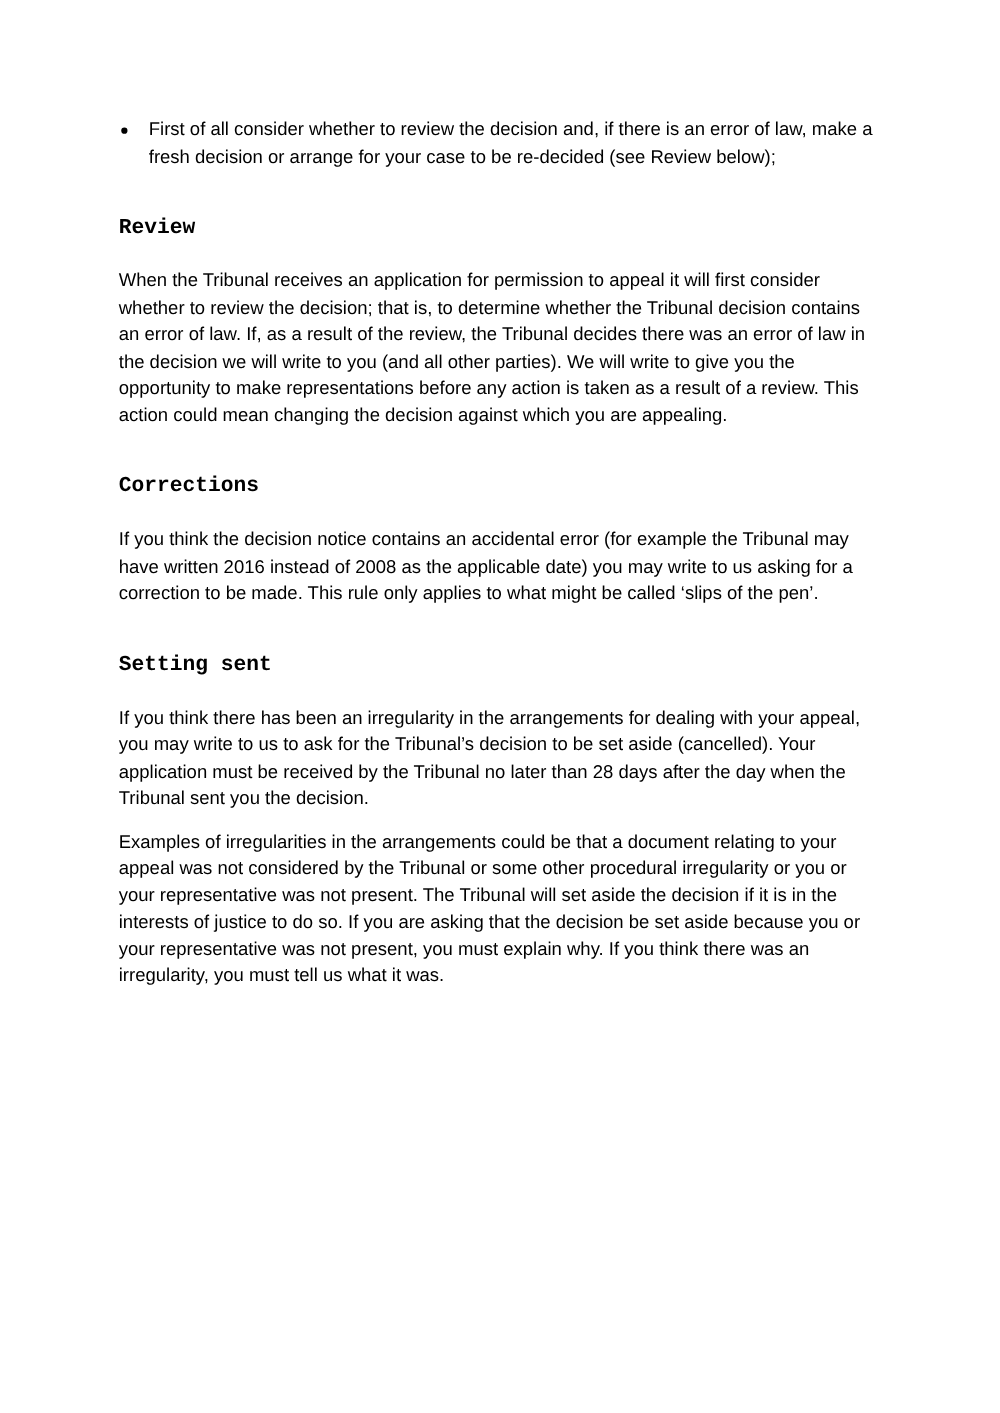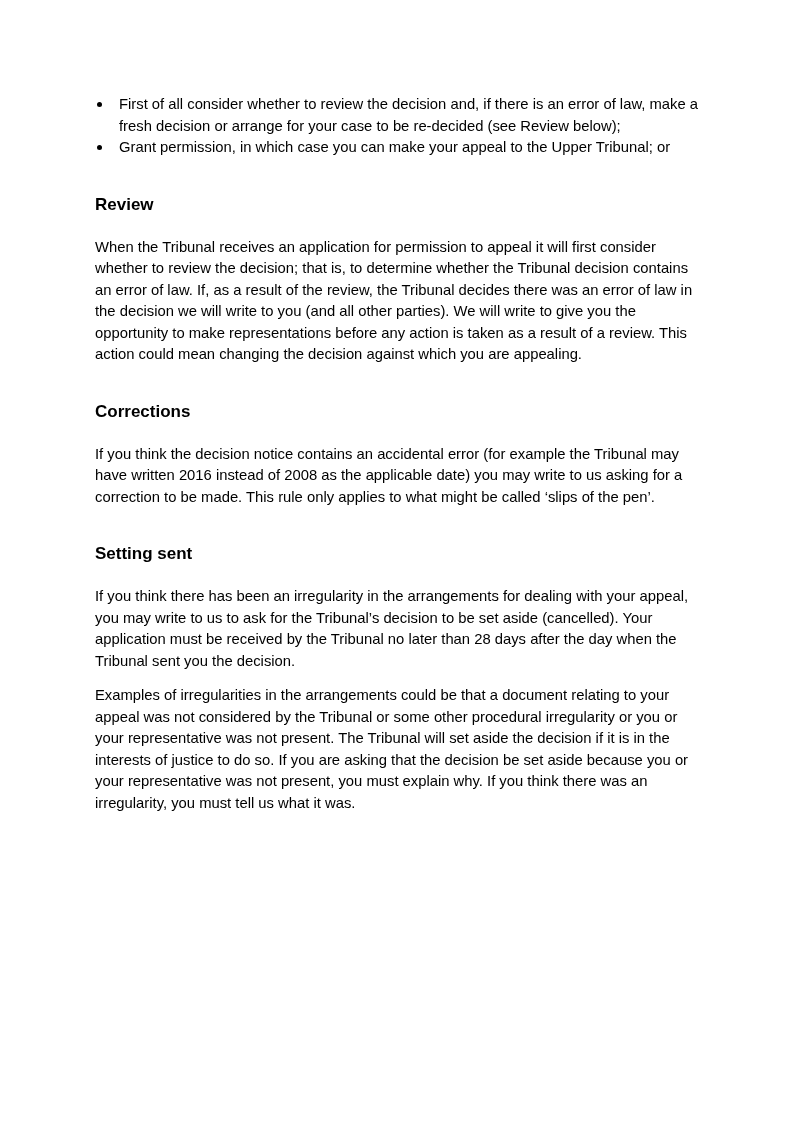--- a/index.html
+++ b/index.html
@@ -49,20 +49,21 @@
     flex: 1 1 auto;
   }
   p.body-para {
     margin: 0 0 13px 0;
   }
   h2.section-heading {
     margin: 35px 0 21px 0;
     font-size: 17px;
     line-height: 22px;
     font-weight: bold;
+    font-family: Liberation Mono, monospace;
   }
   .footer {
     position: absolute;
     left: 95px;
     right: 82px;
     top: 1069px;
     display: flex;
     justify-content: space-between;
     font-size: 16px;
     line-height: 14px;
@@ -75,24 +76,20 @@
 <body>
 
 <div class="page">
   <div class="content">
 
     <ul class="bullet-list">
       <li>
         <span class="bullet-marker"></span>
         <span class="bullet-text">First of all consider whether to review the decision and, if there is an error of law, make a fresh decision or arrange for your case to be re-decided (see Review below);</span>
       </li>
-      <li>
-        <span class="bullet-marker"></span>
-        <span class="bullet-text">Grant permission, in which case you can make your appeal to the Upper Tribunal; or</span>
-      </li>
     </ul>
 
 
     <h2 class="section-heading">Review</h2>
     <p class="body-para">When the Tribunal receives an application for permission to appeal it will first consider whether to review the decision; that is, to determine whether the Tribunal decision contains an error of law. If, as a result of the review, the Tribunal decides there was an error of law in the decision we will write to you (and all other parties). We will write to give you the opportunity to make representations before any action is taken as a result of a review. This action could mean changing the decision against which you are appealing.</p>
 
     <h2 class="section-heading">Corrections</h2>
     <p class="body-para">If you think the decision notice contains an accidental error (for example the Tribunal may have written 2016 instead of 2008 as the applicable date) you may write to us asking for a correction to be made. This rule only applies to what might be called ‘slips of the pen’.</p>
 
     <h2 class="section-heading">Setting sent</h2>

